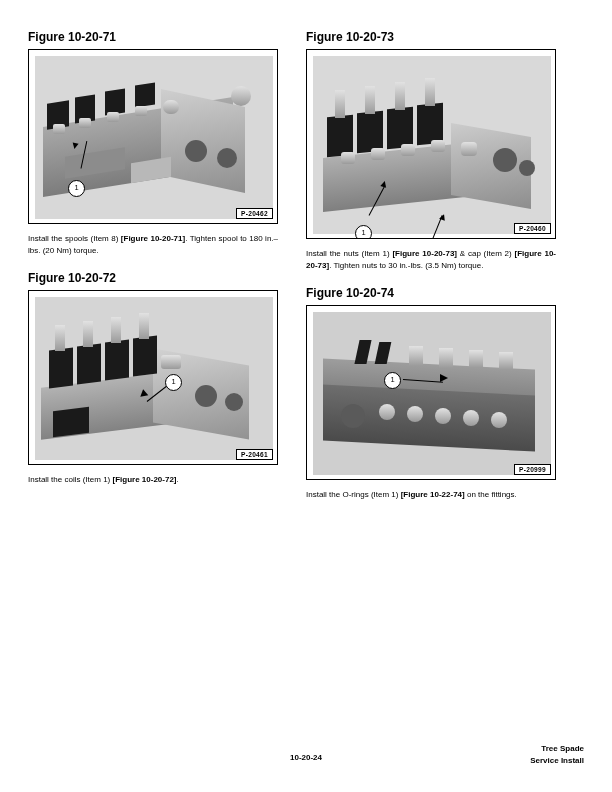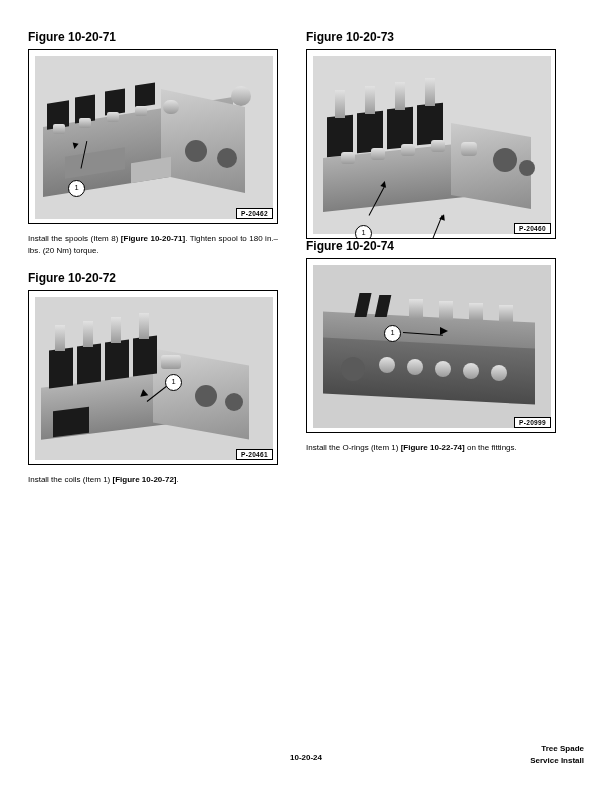--- a/index.html
+++ b/index.html
@@ -228,20 +228,23 @@
       <div class="lead" style="left:62px;top:165px;width:34px;transform:rotate(-62deg);"></div>
       <div class="arrowhead" style="left:74px;top:131px;border-width:6px 3.5px 0 3.5px;border-color:#000 transparent transparent transparent;transform:rotate(195deg);"></div>
       <div class="callout" style="left:48px;top:175px;">1</div>
 
       <div class="lead" style="left:121px;top:200px;width:38px;transform:rotate(-68deg);"></div>
       <div class="arrowhead" style="left:133px;top:164px;border-width:6px 3.5px 0 3.5px;border-color:#000 transparent transparent transparent;transform:rotate(200deg);"></div>
 
       <div class="partno">P-20460</div>
     </div>
 
+    <div class="caption">
+      <span>Install the nuts (Item 1) </span><b>[Figure 10-20-73]</b><span> &amp; cap (Item 2) </span><b>[Figure 10-20-73]</b><span>. Tighten nuts to 30 in.-lbs. (3.5 Nm) torque.</span>
+    </div>
 
     <div class="fig-label">Figure 10-20-74</div>
     <div class="figbox" style="width:250px;height:175px;">
       <div class="photo" style="left:6px;top:6px;width:238px;height:163px;background:#cfcfcf;">
         <div class="ph" style="left:10px;top:52px;width:212px;height:40px;background:linear-gradient(180deg,#9d9d9d,#7a7a7a);transform:skewY(3deg);"></div>
         <div class="ph" style="left:10px;top:78px;width:212px;height:56px;background:linear-gradient(180deg,#6e6e6e,#4a4a4a);transform:skewY(3deg);"></div>
         <div class="dgry" style="left:28px;top:92px;width:24px;height:24px;border-radius:12px;"></div>
         <div class="sil" style="left:66px;top:92px;width:16px;height:16px;border-radius:8px;"></div>
         <div class="sil" style="left:94px;top:94px;width:16px;height:16px;border-radius:8px;"></div>
         <div class="sil" style="left:122px;top:96px;width:16px;height:16px;border-radius:8px;"></div>

